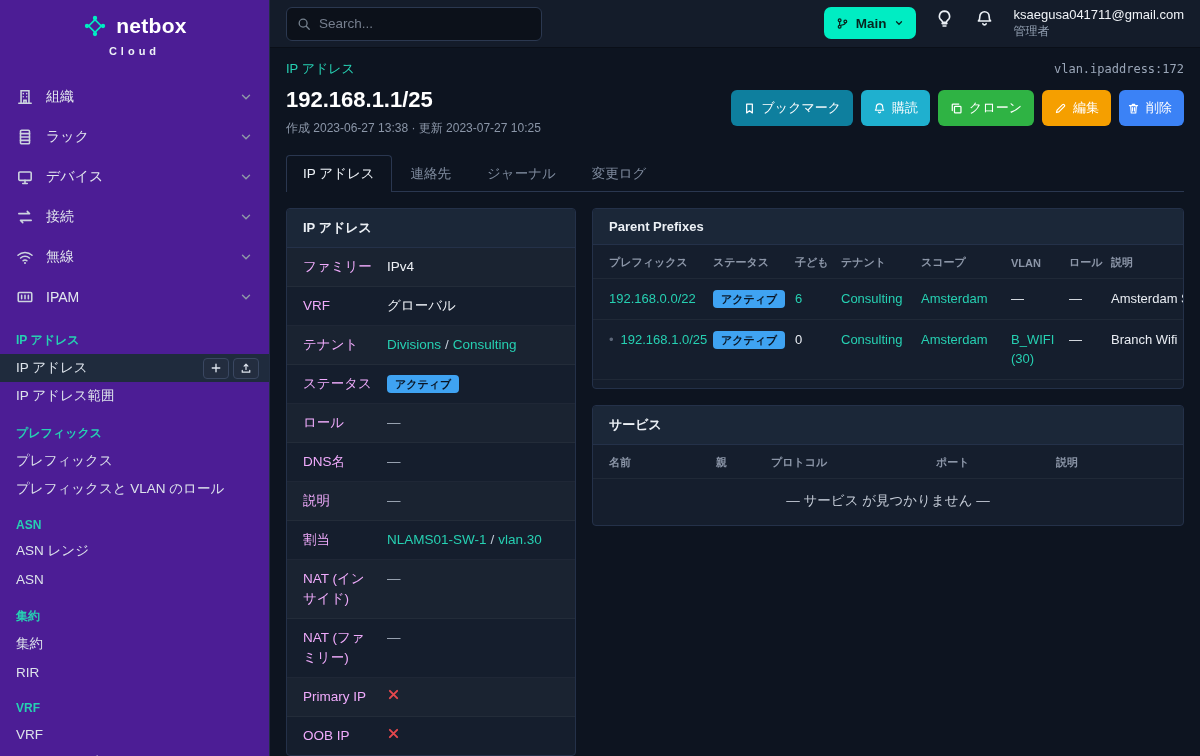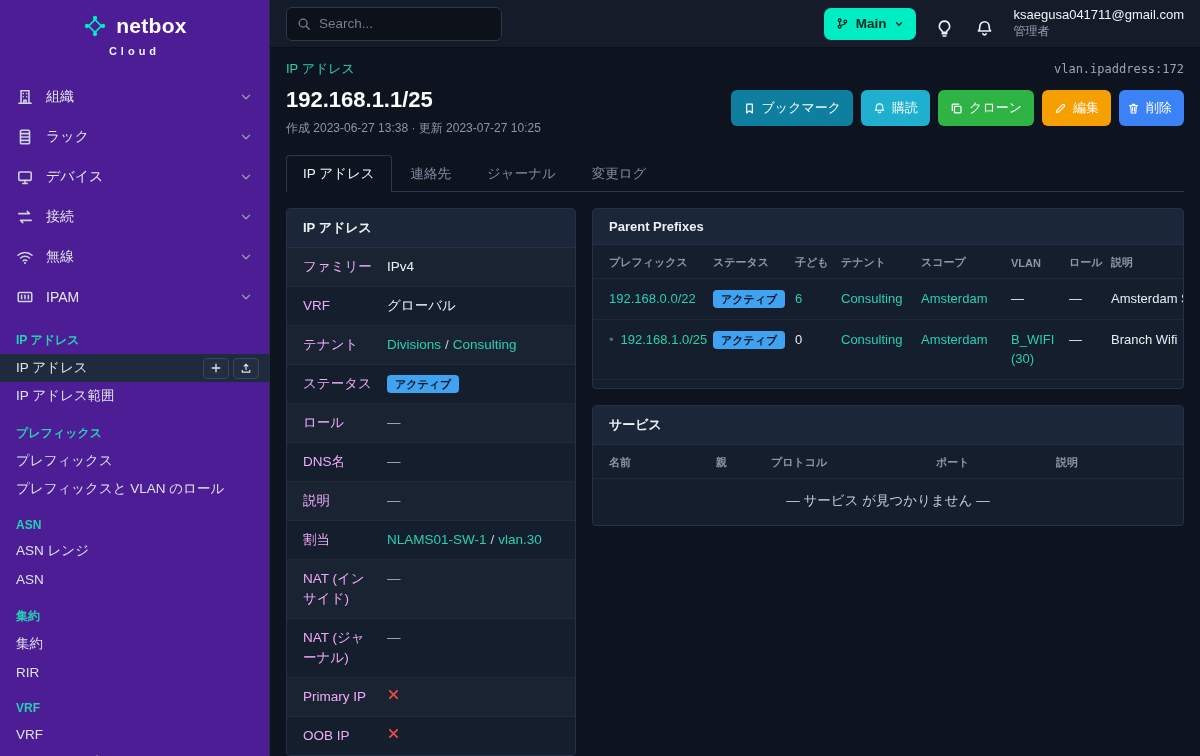--- a/index.html
+++ b/index.html
@@ -30,25 +30,25 @@
   .sec-header { padding: 15px 16px 5px; font-size: 12px; font-weight: 700; color: #26d0b2; }
   .sec-item { display: flex; align-items: center; height: 28px; padding: 0 10px 0 16px; font-size: 13.5px; color: #dde3eb; cursor: pointer; }
   .sec-item.active { background: #1f2b3d; }
   .item-btns { margin-left: auto; display: flex; gap: 4px; }
   .mini-btn { width: 26px; height: 21px; border-radius: 4px; background: #232d3f; border: 1px solid #3a4761; color: #dfe5ee; display: flex; align-items: center; justify-content: center; cursor: pointer; padding: 0; }
   .mini-btn svg { width: 12px; height: 12px; }
 
   
   .main { flex: 1; min-width: 0; display: flex; flex-direction: column; }
   .topbar { height: 48px; background: #141c2a; display: flex; align-items: center; padding: 0 16px; gap: 14px; border-bottom: 1px solid #0a0f18; }
-  .search { width: 216px; height: 34px; background: #0c111a; border: 1px solid #2b3850; border-radius: 6px; display: flex; align-items: center; gap: 8px; padding: 0 10px; color: #76828f; }
+  .search { width: 256px; height: 34px; background: #0c111a; border: 1px solid #2b3850; border-radius: 6px; display: flex; align-items: center; gap: 8px; padding: 0 10px; color: #76828f; }
   .search svg { width: 14px; height: 14px; flex: none; }
   .search input { background: transparent; border: none; outline: none; color: #aeb8c6; font-size: 13.5px; width: 100%; font-family: inherit; }
   .search input::placeholder { color: #767f8e; }
-  .top-right { margin-left: auto; display: flex; align-items: flex-end; gap: 18px; }
+  .top-right { margin-left: auto; display: flex; align-items: flex-start; gap: 18px; }
   .main-btn { height: 32px; background: #00edc3; color: #07251f; border: none; border-radius: 7px; font-weight: 700; font-size: 13.5px; display: flex; align-items: center; gap: 7px; padding: 0 12px; cursor: pointer; font-family: inherit; }
   .main-btn svg { width: 13px; height: 13px; }
   .icon-btn { background: none; border: none; color: #eaeff5; width: 22px; height: 22px; cursor: pointer; padding: 0; display: flex; align-items: center; justify-content: center; }
   .icon-btn svg { width: 19px; height: 19px; }
   .user { line-height: 1.3; }
   .user-email { font-size: 13px; color: #f0f3f7; }
   .user-role { font-size: 12px; color: #93a0b2; }
 
   
   .content { flex: 1; padding: 12px 16px 0; overflow: hidden; background: #0d1420; }
@@ -395,21 +395,21 @@
               <div class="kv-label">割当</div>
               <div class="kv-value">
                 <a class="tlink">NLAMS01-SW-1</a><span class="sep">/</span><a class="tlink">vlan.30</a>
               </div>
             </div>
             <div class="kv-row">
               <div class="kv-label">NAT (インサイド)</div>
               <div class="kv-value dash">—</div>
             </div>
             <div class="kv-row">
-              <div class="kv-label">NAT (ジャーナル)</div>
+              <div class="kv-label">NAT (ファミリー)</div>
               <div class="kv-value dash">—</div>
             </div>
             <div class="kv-row">
               <div class="kv-label">Primary IP</div>
               <div class="kv-value">
                 <span class="x-mark">
                   <svg viewBox="0 0 16 16" fill="none" stroke="currentColor" stroke-width="2.4" stroke-linecap="round">
                       <path d="M3.5 3.5l9 9M12.5 3.5l-9 9"></path>
                     </svg>
                 </span>

